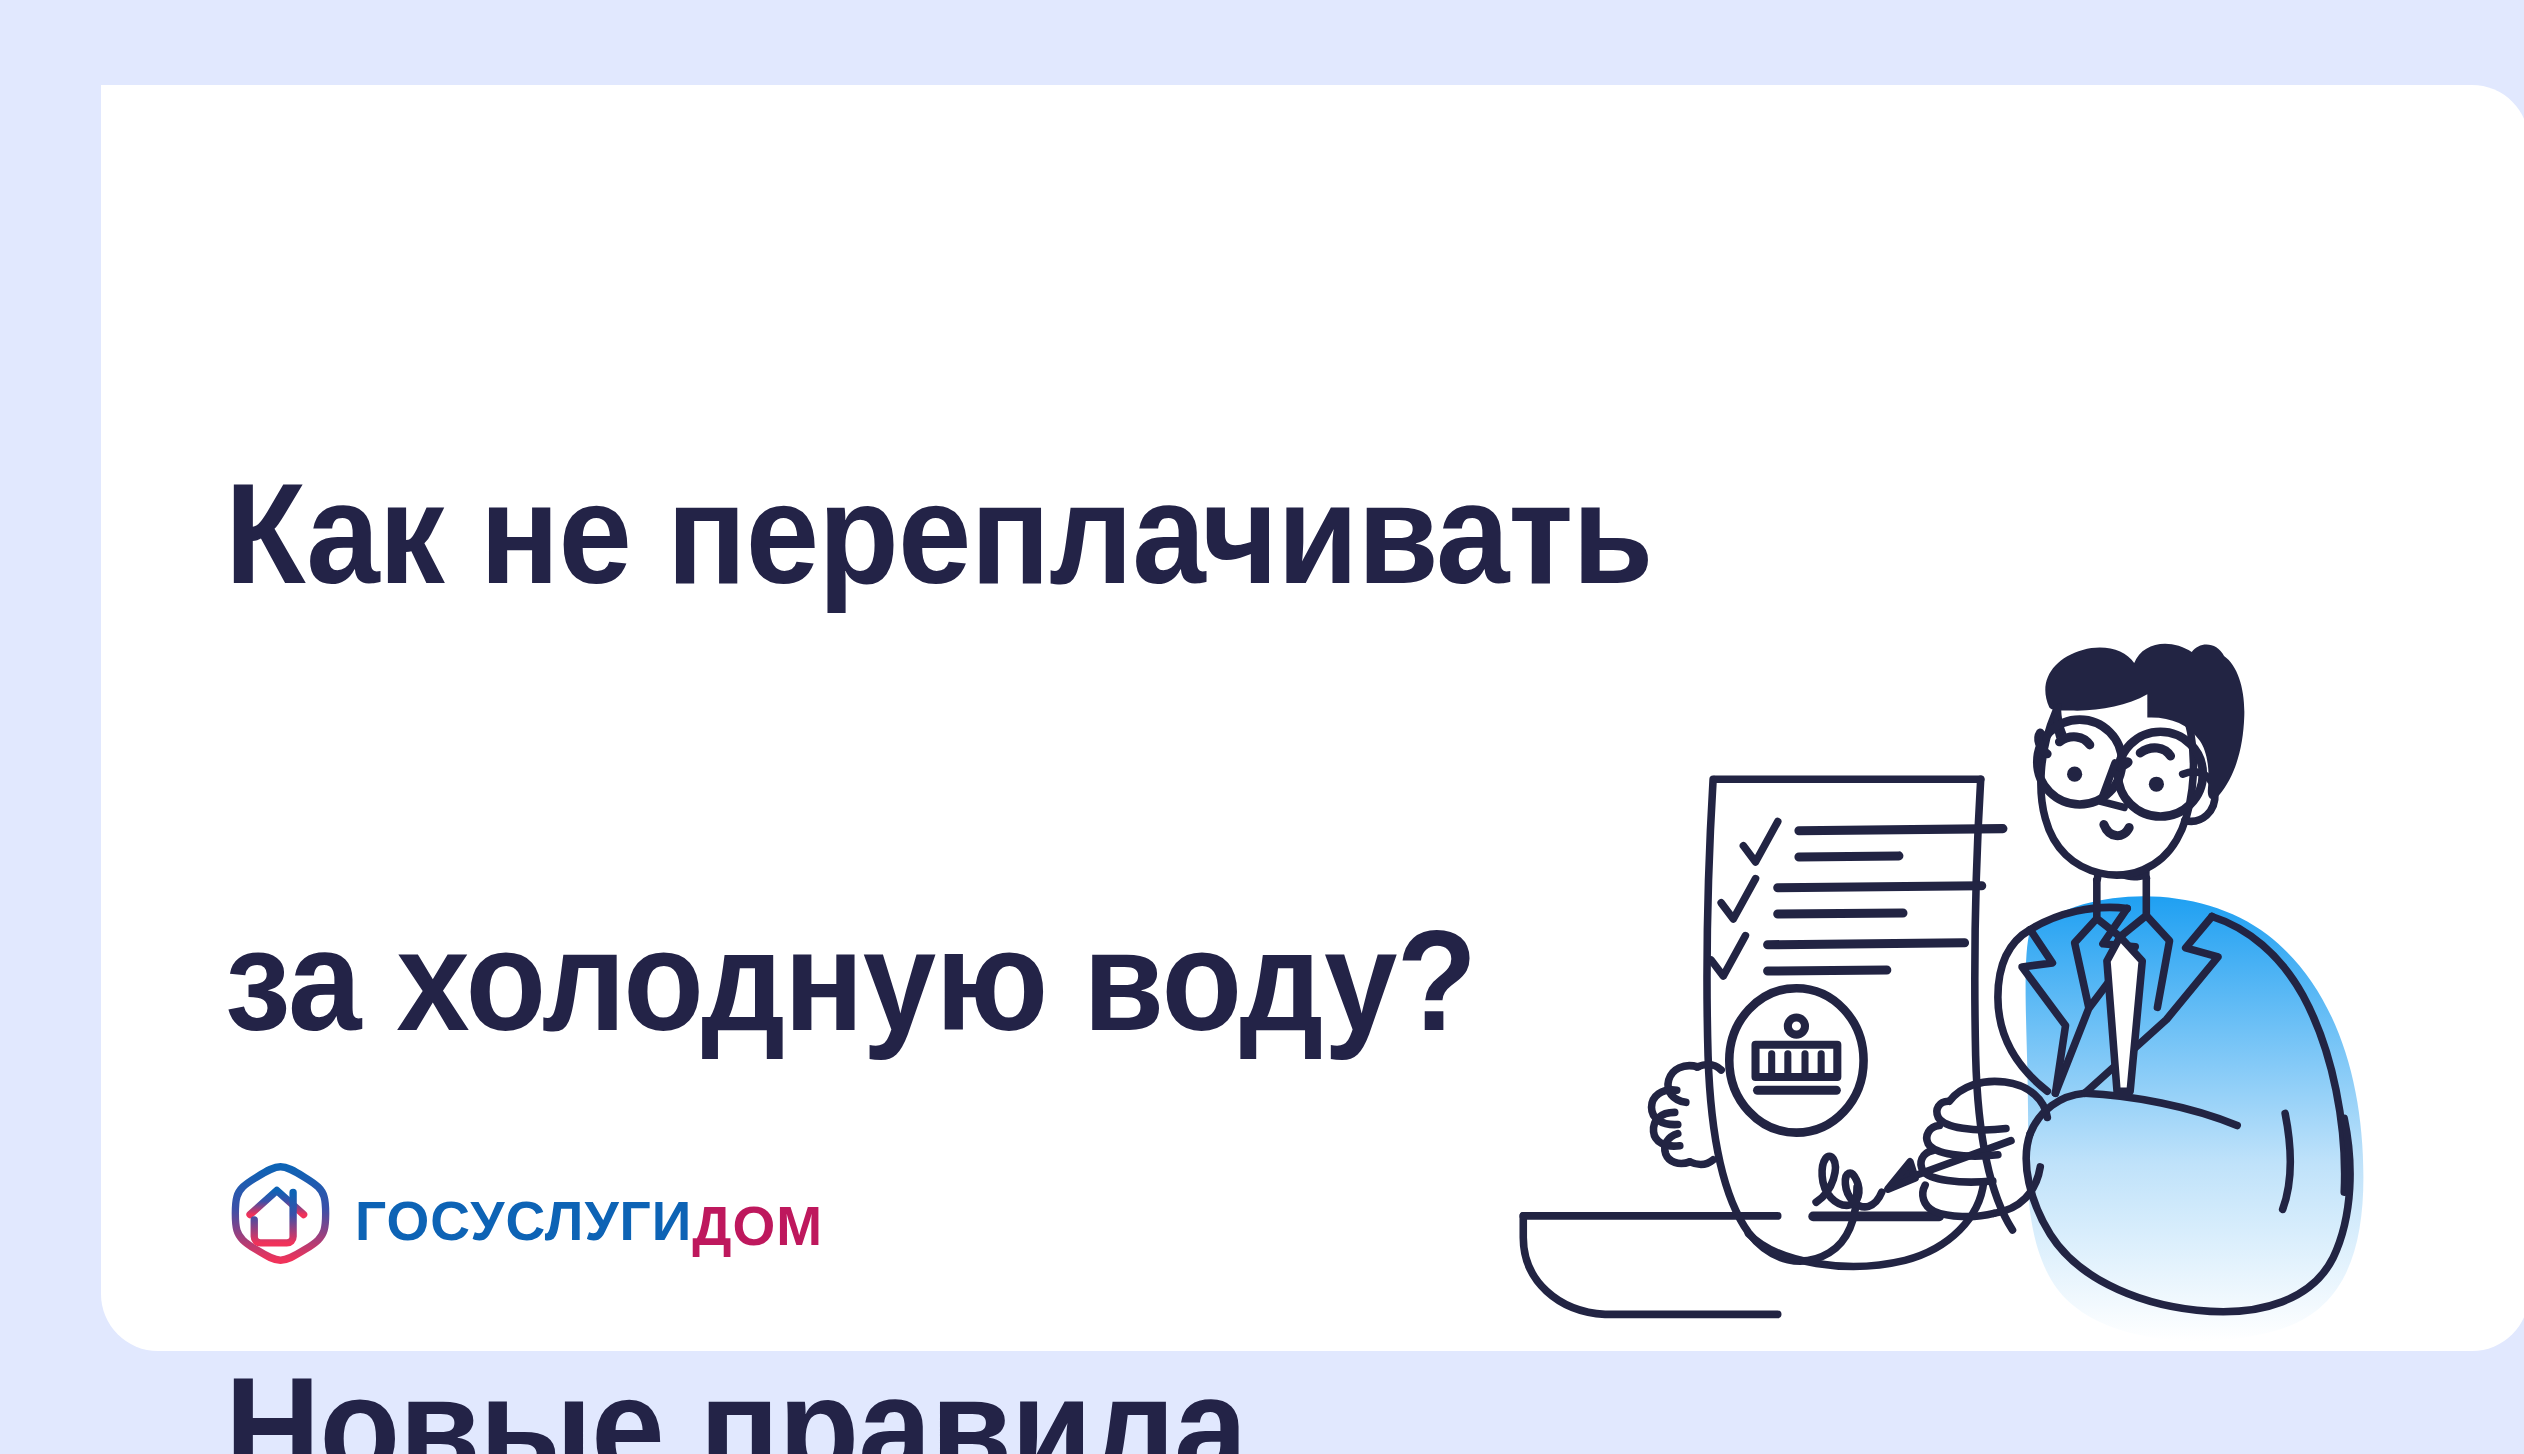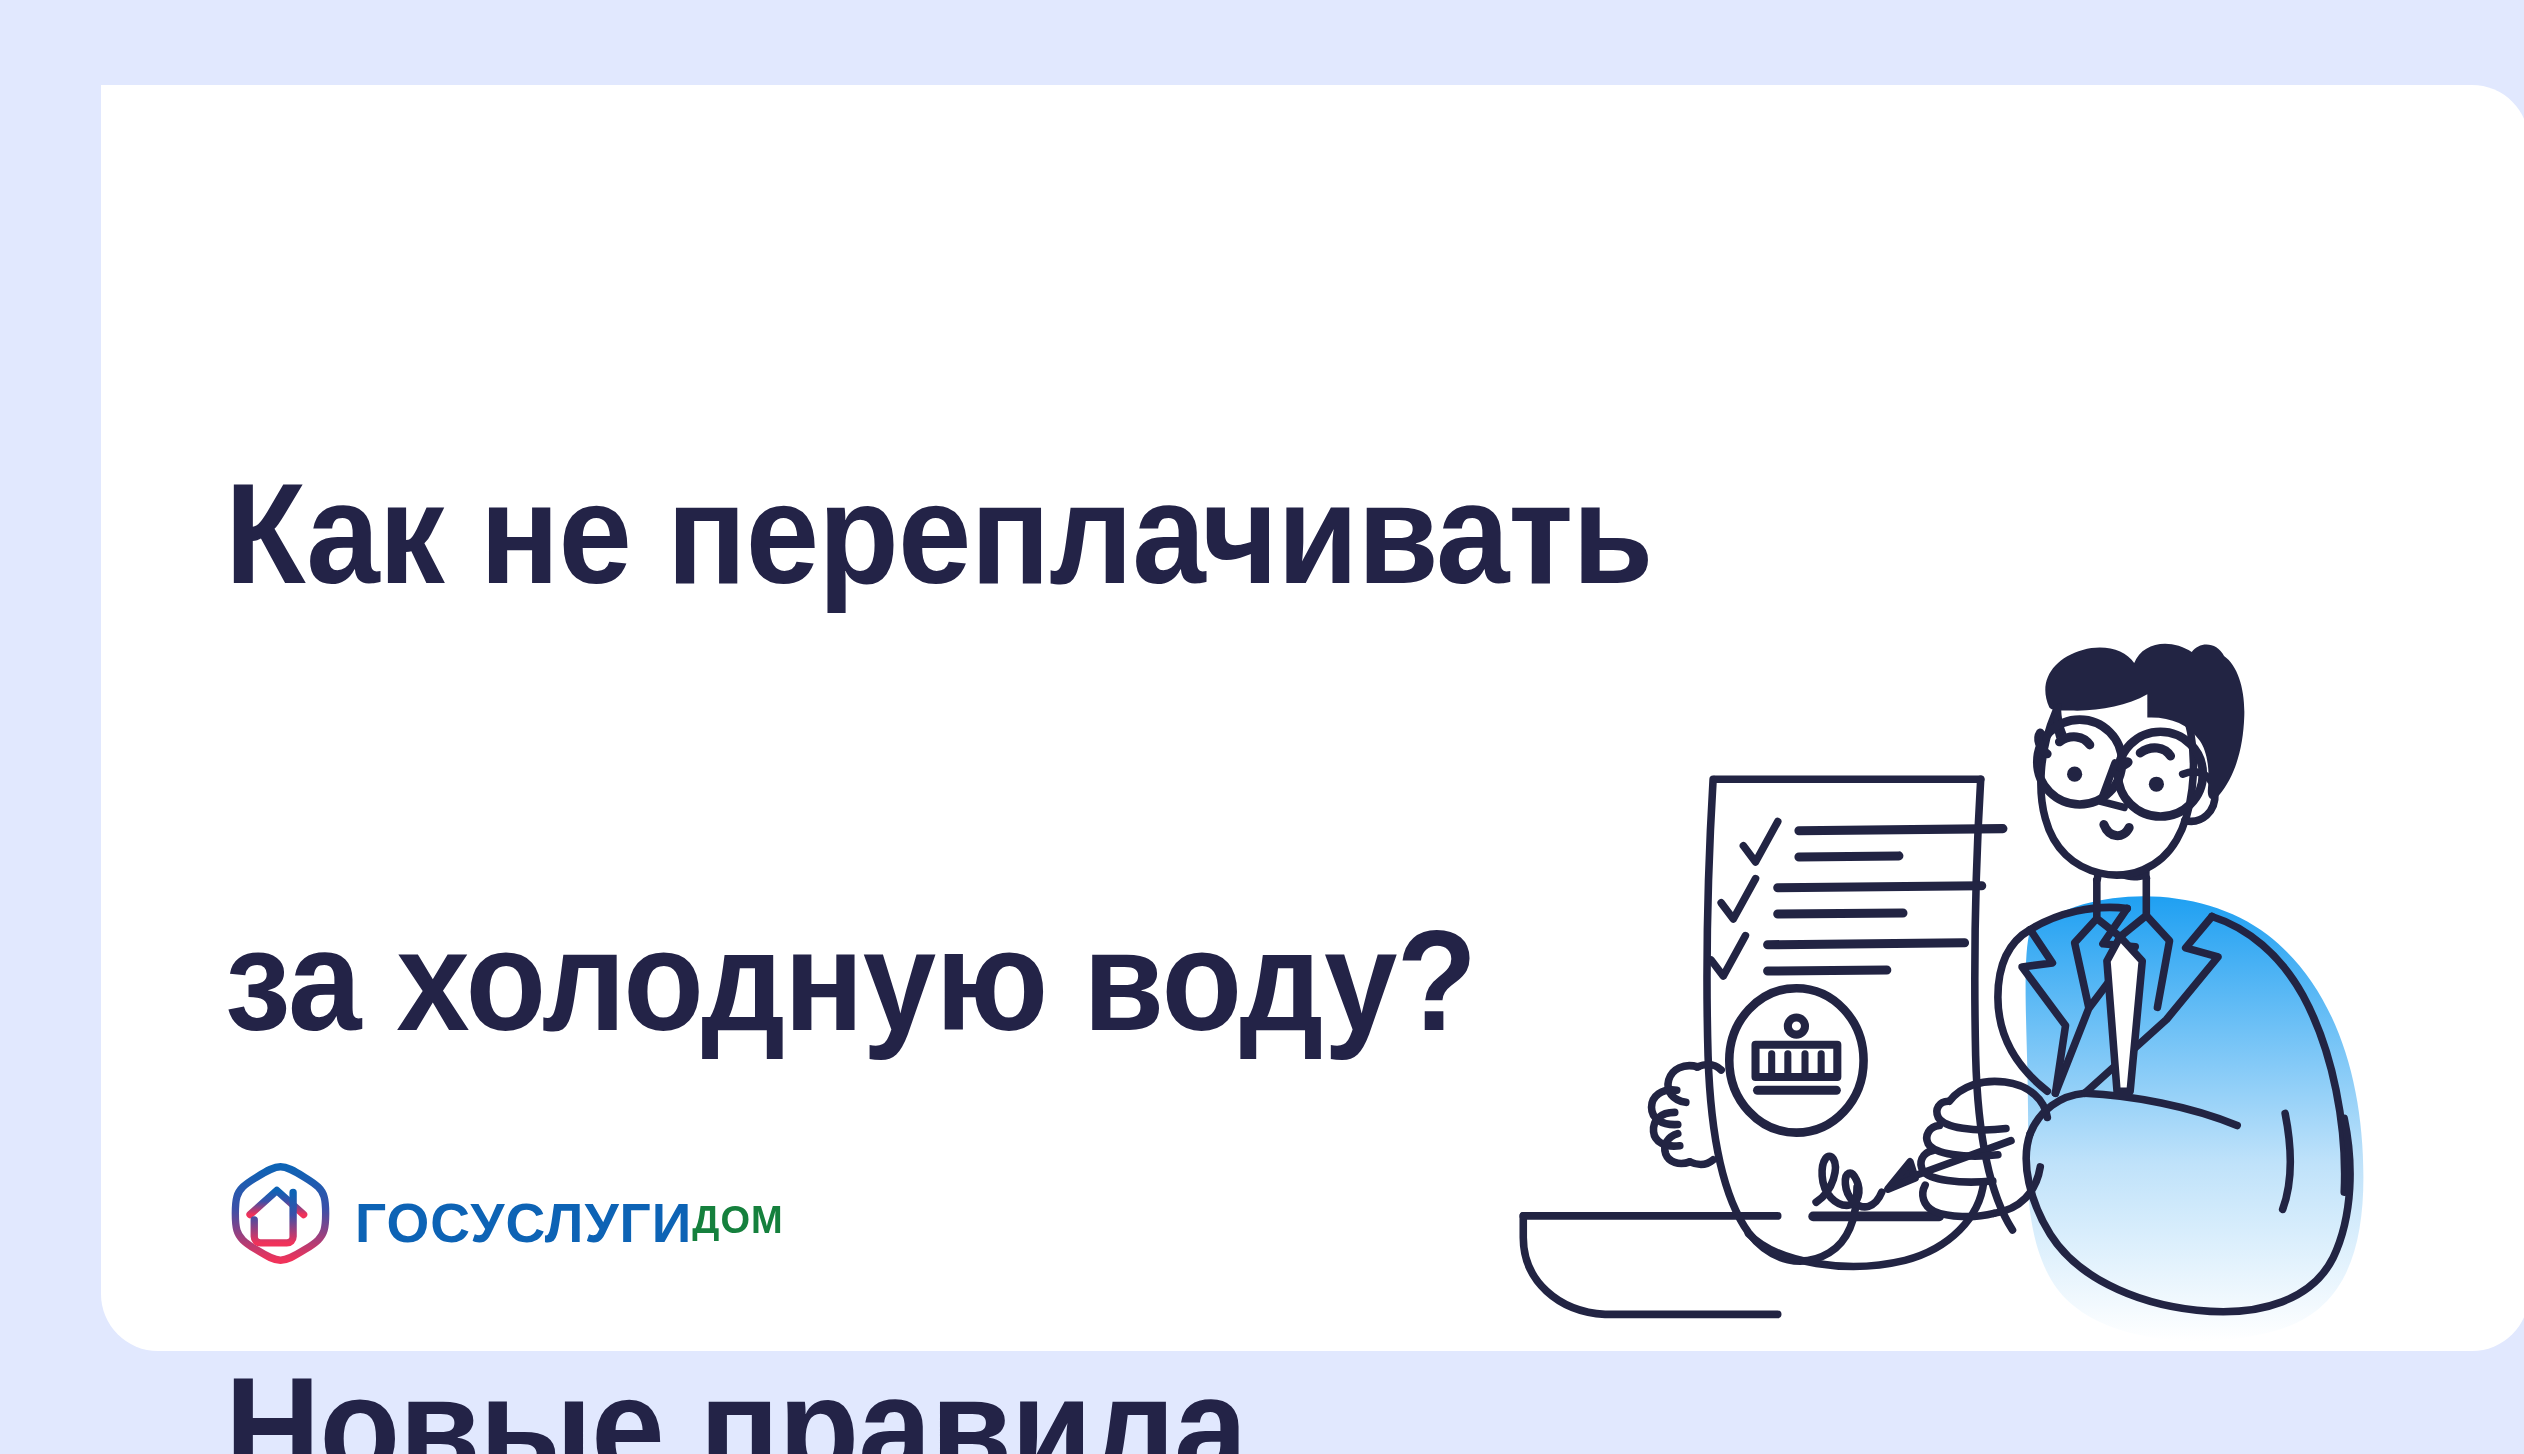--- a/index.html
+++ b/index.html
@@ -45,22 +45,22 @@
   }
   .logo-mark{ width:105px; height:105px; flex:0 0 auto; display:block; }
   .logo-words{ display:flex; line-height:0.96;margin-top:20px; }
   .logo-gos{
     font-family:"Liberation Sans Narrow","Liberation Sans",sans-serif;
     font-weight:700; font-size:55px; letter-spacing:1px;
     color:#0D63B5;
   }
   .logo-dom{
     font-family:"Liberation Sans Narrow","Liberation Sans",sans-serif;
-    font-weight:700; font-size:38px; letter-spacing:1px;
-    color:#15803d; margin-top:5px;
+    font-weight:700; font-size:55px; letter-spacing:1px;
+    color:#be185d; margin-top:5px;
   }
 
   
   .illus{
     position:absolute;
     left:1495px; top:581px;
     width:929px; height:773px;
   }
   .illus svg{ width:100%; height:100%; display:block; }
 </style>

